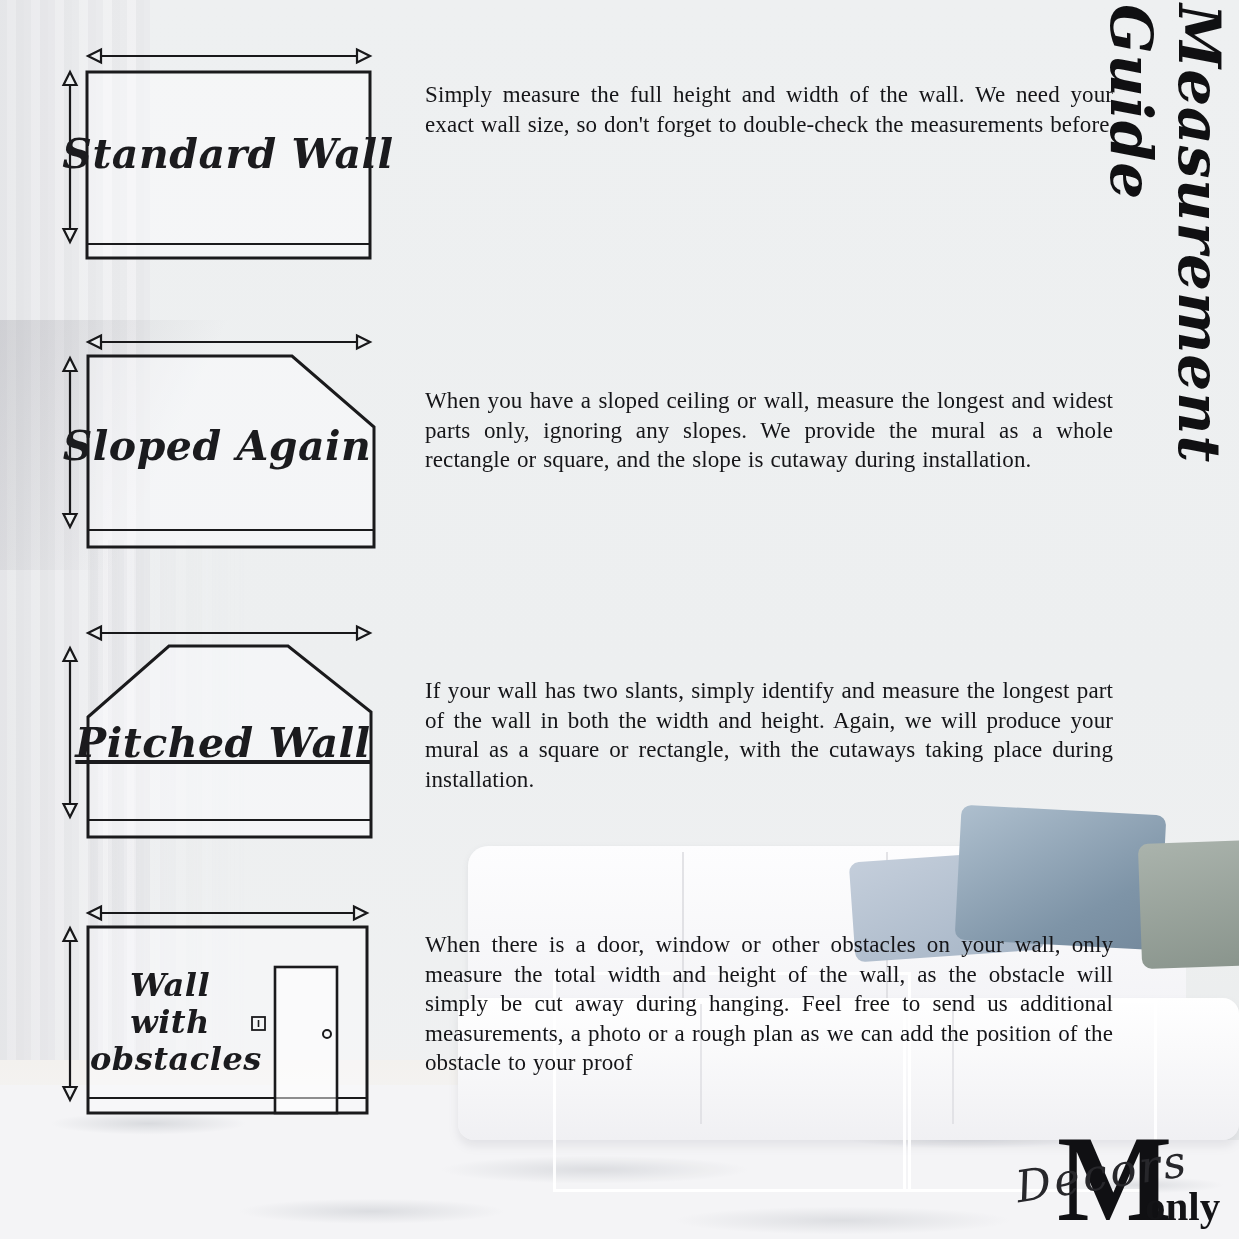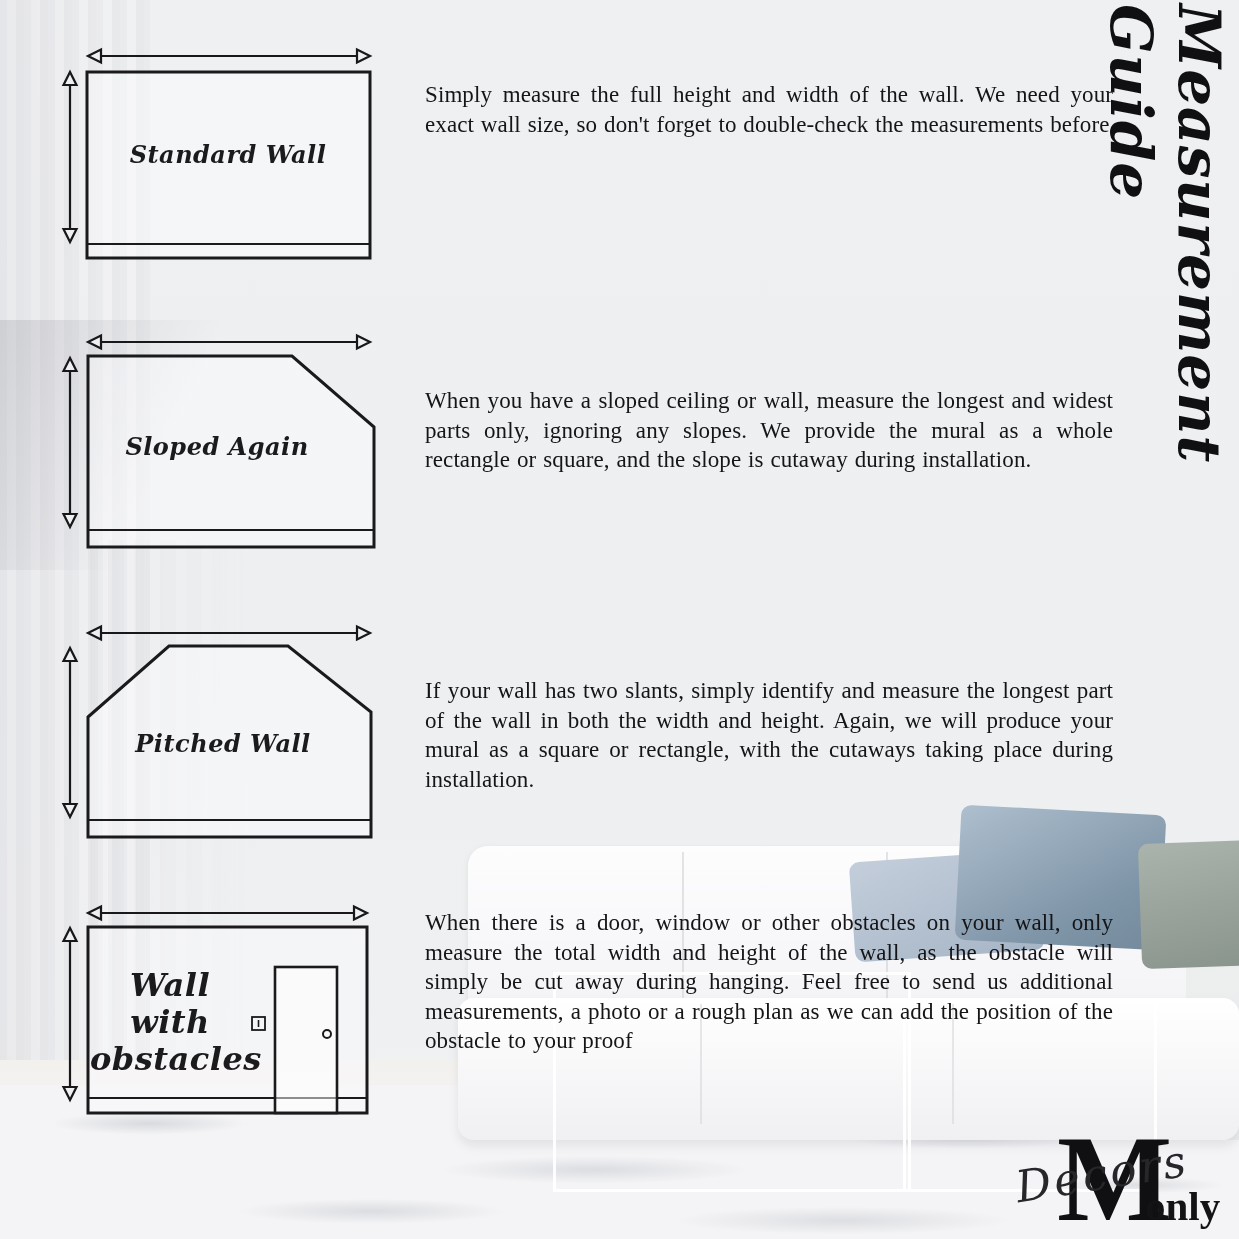--- a/index.html
+++ b/index.html
@@ -68,31 +68,31 @@
   
   .diagram{position:absolute;}
   .d1{left:55px;top:30px;width:330px;height:235px;}
   .d2{left:55px;top:330px;width:330px;height:225px;}
   .d3{left:55px;top:620px;width:330px;height:225px;}
   .d4{left:55px;top:900px;width:330px;height:230px;}
   .diagram svg{position:absolute;left:0;top:0;}
   .wall-label{
     position:absolute;transform:translate(-50%,-50%);
     font-family:"DejaVu Serif",serif;font-style:italic;font-weight:bold;
-    font-size:24px;color:#1b1b1e;white-space:nowrap;letter-spacing:.5px;
+    font-size:41px;color:#1b1b1e;white-space:nowrap;letter-spacing:.5px;
   }
   .wall-label-2l{white-space:normal;width:160px;text-align:center;font-size:32px;line-height:1.15;}
 
   
   .para{
     position:absolute;left:425px;width:688px;
     font-size:23px;line-height:29.5px;text-align:justify;color:#151518;
     letter-spacing:.1px;word-spacing:1px;
   }
-  .p1{top:80px;} .p2{top:386px;} .p3{top:676px;} .p4{top:908px;}
+  .p1{top:80px;} .p2{top:386px;} .p3{top:676px;} .p4{top:930px;}
 
   
   .vertical-title{
     position:absolute;top:4px;right:6px;height:560px;
     writing-mode:vertical-rl;
     font-family:"DejaVu Serif",serif;font-style:italic;font-weight:bold;
     font-size:58px;letter-spacing:1px;color:#101012;
   }
 
   
@@ -178,21 +178,21 @@
         <polygon points="315,13 302,6.5 302,19.5"></polygon>
       </g>
       <g stroke="#18181a" stroke-width="2.2" fill="#eef0f1">
         <line x1="15" y1="39" x2="15" y2="186"></line>
         <polygon points="15,28 8.5,41 21.5,41"></polygon>
         <polygon points="15,197 8.5,184 21.5,184"></polygon>
       </g>
       <polygon points="33,97 114,26 233,26 316,92 316,217 33,217" fill="rgba(253,253,254,0.45)" stroke="#1a1a1c" stroke-width="3"></polygon>
       <line x1="33" y1="200" x2="316" y2="200" stroke="#1a1a1c" stroke-width="2"></line>
     </svg>
-    <div class="wall-label" style="left:168px;top:123px;">Pitched Wall</div>
+    <div class="wall-label" style="left:168px;top:123px;text-decoration:underline;">Pitched Wall</div>
   </div>
 
   <div class="diagram d4">
     <svg width="330" height="230" viewBox="0 0 330 230">
       <g stroke="#18181a" stroke-width="2.2" fill="#eef0f1">
         <line x1="45" y1="13" x2="300" y2="13"></line>
         <polygon points="33,13 46,6.5 46,19.5"></polygon>
         <polygon points="312,13 299,6.5 299,19.5"></polygon>
       </g>
       <g stroke="#18181a" stroke-width="2.2" fill="#eef0f1">

